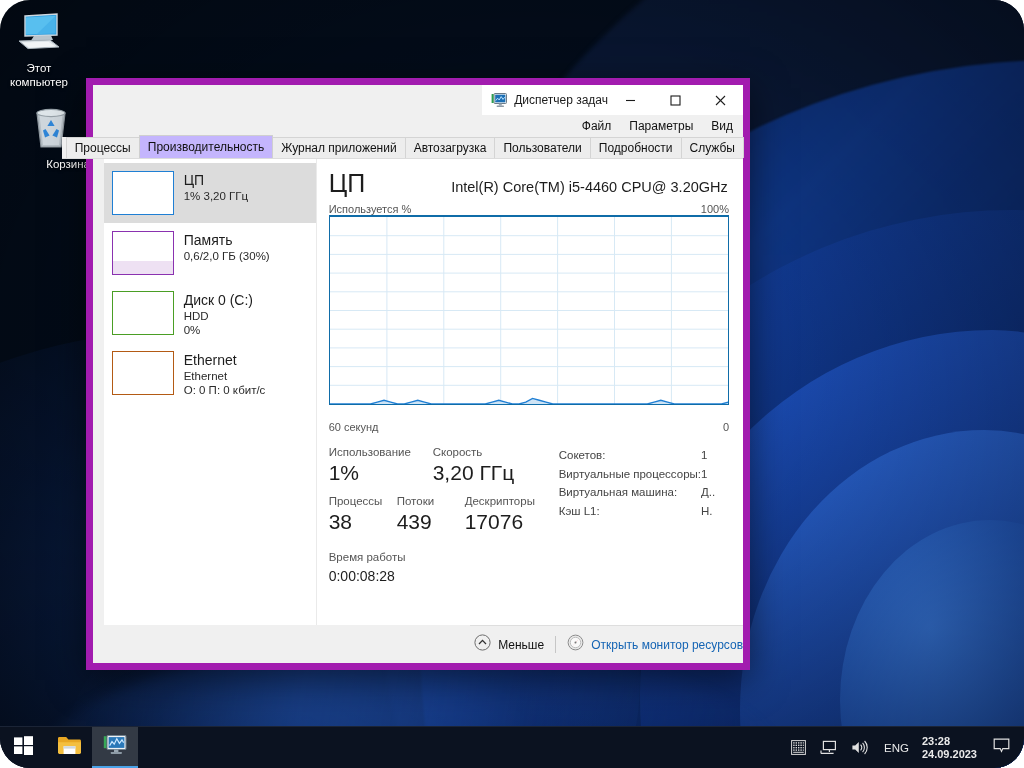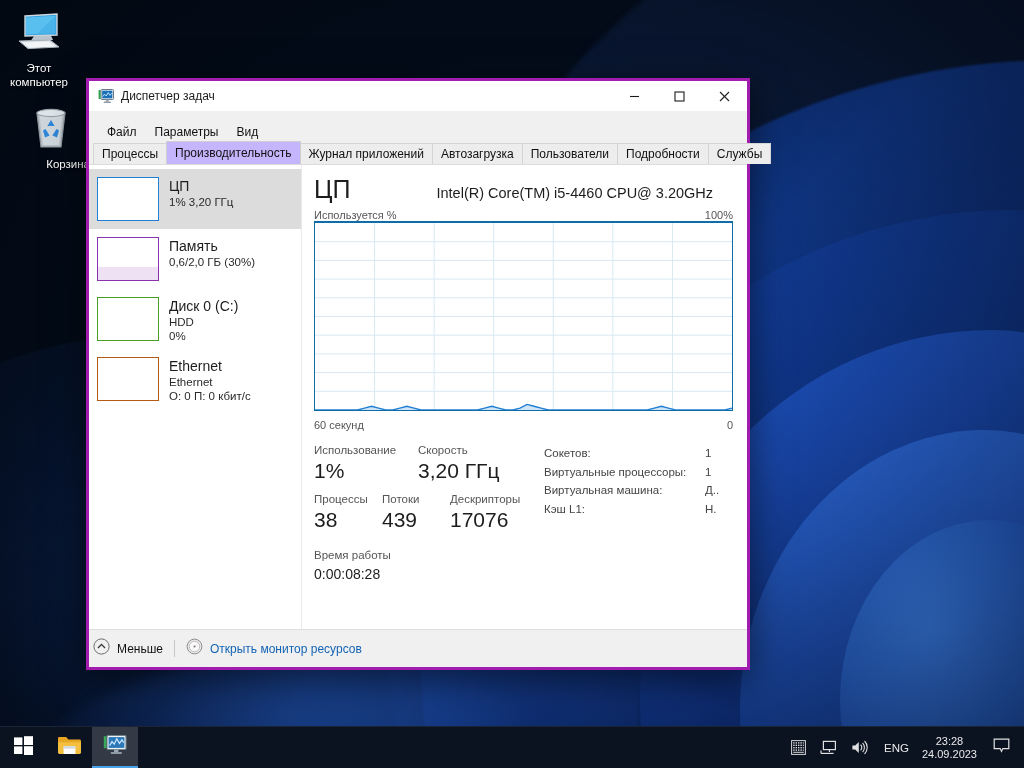--- a/index.html
+++ b/index.html
@@ -6,20 +6,21 @@
   html, body {
     width: 1024px; height: 768px; overflow: hidden;
     font-family: "Liberation Sans", sans-serif;
   }
 
   
   #desktop {
     position: relative; width: 1024px; height: 768px;
     background: #030d1c;
     overflow: hidden;
+    border-radius: 30px;
   }
   .wp-layer { position: absolute; pointer-events: none; }
   .wp-a {
     width: 1500px; height: 1500px; left: 380px; top: -180px;
     border-radius: 50%;
     background: radial-gradient(circle at 18% 40%, #0d1f44 0%, #08152e 38%, #050f22 60%, #030a16 80%);
     filter: blur(2px);
   }
   .wp-b {
     width: 1100px; height: 1250px; left: 420px; top: 60px;
@@ -80,37 +81,37 @@
     text-shadow: 0 1px 3px rgba(0,0,0,.9);
   }
   .desk-icon .glyph { height: 50px; display:flex; align-items:center; justify-content:center; margin-bottom: 3px; }
   #icon-computer { left: 0px; top: 8px; }
   #icon-bin { left: 12px; top: 104px; text-align: right; }
 
   
   #tm-window {
     position: absolute; left: 86px; top: 78px; width: 664px; height: 592px;
     background: #f0f0f0;
-    border: 3px solid #a21caf;
+    border: 7px solid #a21caf;
     box-shadow: 0 10px 34px rgba(0,0,0,.55);
-    display: flex; flex-direction: column;
+    display: flex; flex-direction: column; align-items: flex-end;
   }
   #tm-titlebar {
     height: 30px; background: #ffffff; display: flex; align-items: center;
     flex: none;
   }
   #tm-titlebar .tb-icon { margin-left: 8px; width: 18px; height: 18px; display:flex; align-items:center; justify-content:center;}
   #tm-title-text { margin-left: 6px; font-size: 12px; color: #1b1b1b; }
   .win-btns { margin-left: auto; display: flex; height: 30px; }
   .win-btn {
     width: 45px; height: 30px; display:flex; align-items:center; justify-content:center;
     font-size: 12px; color: #202020;
   }
 
-  #tm-menubar { height: 22px; background:#f0f0f0; display:flex; align-items:center; padding-left:10px; flex:none;margin-top:10px; }
+  #tm-menubar { height: 22px; background:#f0f0f0; display:flex; align-items:center; padding-left:10px; flex:none; }
   .menu-item { font-size:12px; color:#111; padding: 2px 8px; margin-right: 2px; }
 
   #tm-tabs {
     height: 22px; background:#f0f0f0; display:flex; align-items:flex-end;
     padding-left: 4px; flex:none;
     border-bottom: 1px solid #dcdcdc;
   }
   .tab {
     font-size: 12px; color:#111; padding: 3px 8px 3px 8px; height:21px;
     background:#ededed; border:1px solid #d4d4d4; border-bottom:none;
@@ -140,21 +141,21 @@
   #tm-detail { flex:1; padding: 10px 14px 0 12px; position:relative; min-width:0; }
   #detail-head { display:flex; align-items:baseline; }
   #detail-title { font-size: 25px; color:#1d1d1d; line-height:28px; }
   #detail-model { margin-left: 86px; font-size: 14.5px; color:#1d1d1d; }
 
   #graph-labels { display:flex; justify-content:space-between; font-size:11px; color:#555; margin-top:6px; }
   #cpu-graph {
     height: 190px; border: 1px solid #0f6ca8; border-top-width:2px; position:relative;
     background: #ffffff; overflow:hidden;
   }
-  #graph-foot { display:flex; justify-content:space-between; font-size:11px; color:#555; margin-top:8px; }
+  #graph-foot { display:flex; justify-content:space-between; font-size:11px; color:#555; margin-top:16px; }
 
   
   #stats-wrap { display:flex; margin-top: 12px; }
   #stats-left { width: 228px; flex:none; }
   .stat-row { display:flex; }
   .stat-cell { }
   .stat-label { font-size: 11.5px; color:#555; line-height: 15px; }
   .stat-value { font-size: 21px; color:#1d1d1d; line-height: 26px; }
   #stat-usage { width: 104px; }
   #stat-speed { width: 110px; }
@@ -188,21 +189,21 @@
     position:absolute; left:0; bottom:0; width:1024px; height:42px;
     background:#0b1220; display:flex; align-items:center;
     border-top: 1px solid #1b2436;
   }
   .tb-btn { width:46px; height:42px; display:flex; align-items:center; justify-content:center; }
   #tb-taskmgr { background:#333a45; position:relative; }
   #tb-taskmgr::after{content:"";position:absolute;left:0;right:0;bottom:0;height:3px;background:#4aa3e8;}
   #tray { margin-left:auto; display:flex; align-items:center; height:42px; padding-right:4px; }
   .tray-ico { padding: 0 7px; display:flex; align-items:center; justify-content:center; height:42px; }
   #tray-lang { font-size:11.5px; color:#eaeaea; padding:0 9px; }
-  #tray-clock { color:#eaeaea; font-size:11px; line-height:13px; text-align:center; padding:0 8px 0 4px; }
+  #tray-clock { color:#eaeaea; font-size:11px; line-height:13px; text-align:left; padding:0 8px 0 4px;font-weight:bold; }
   #tray-notif { padding: 0 10px 0 8px; display:flex; align-items:center; height:42px; }
 </style>
 </head>
 <body>
 
 <div id="desktop">
 
   <div class="wp-layer wp-a"></div>
   <div class="wp-layer wp-b"></div>
   <div class="wp-layer wp-c"></div>

